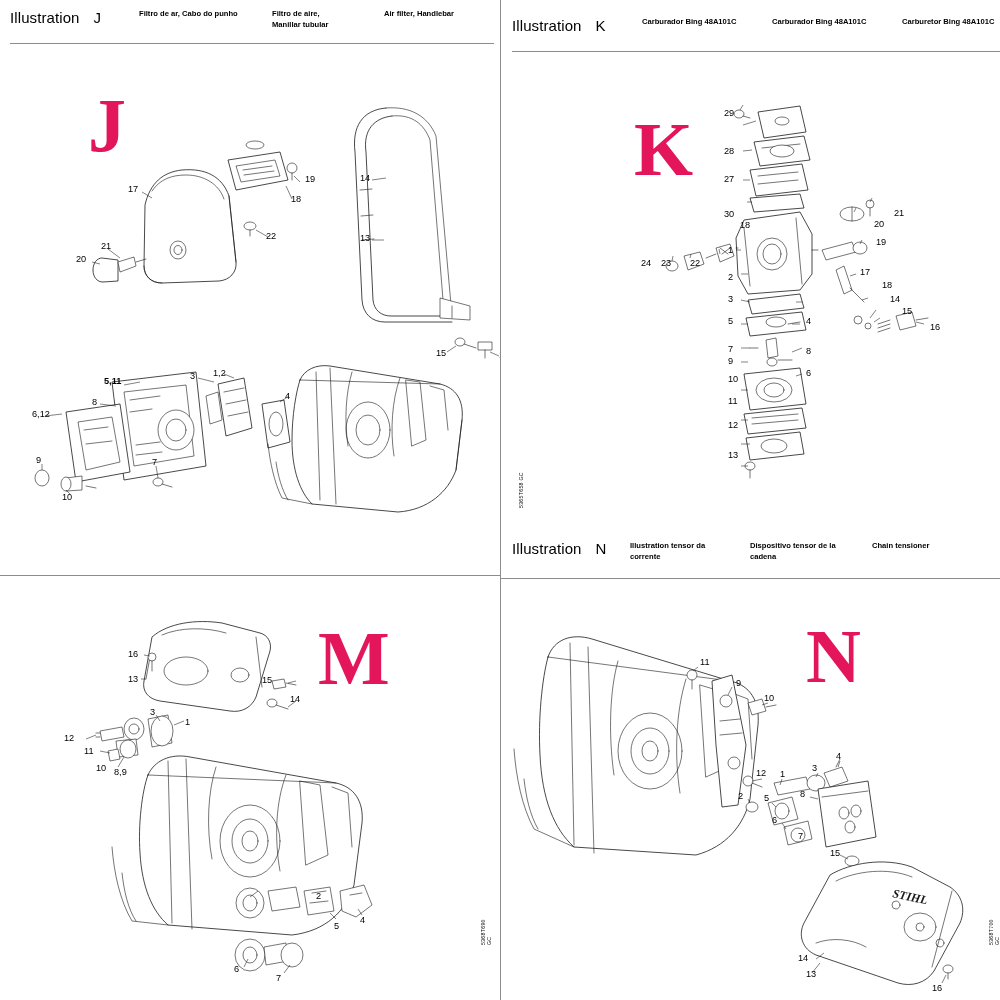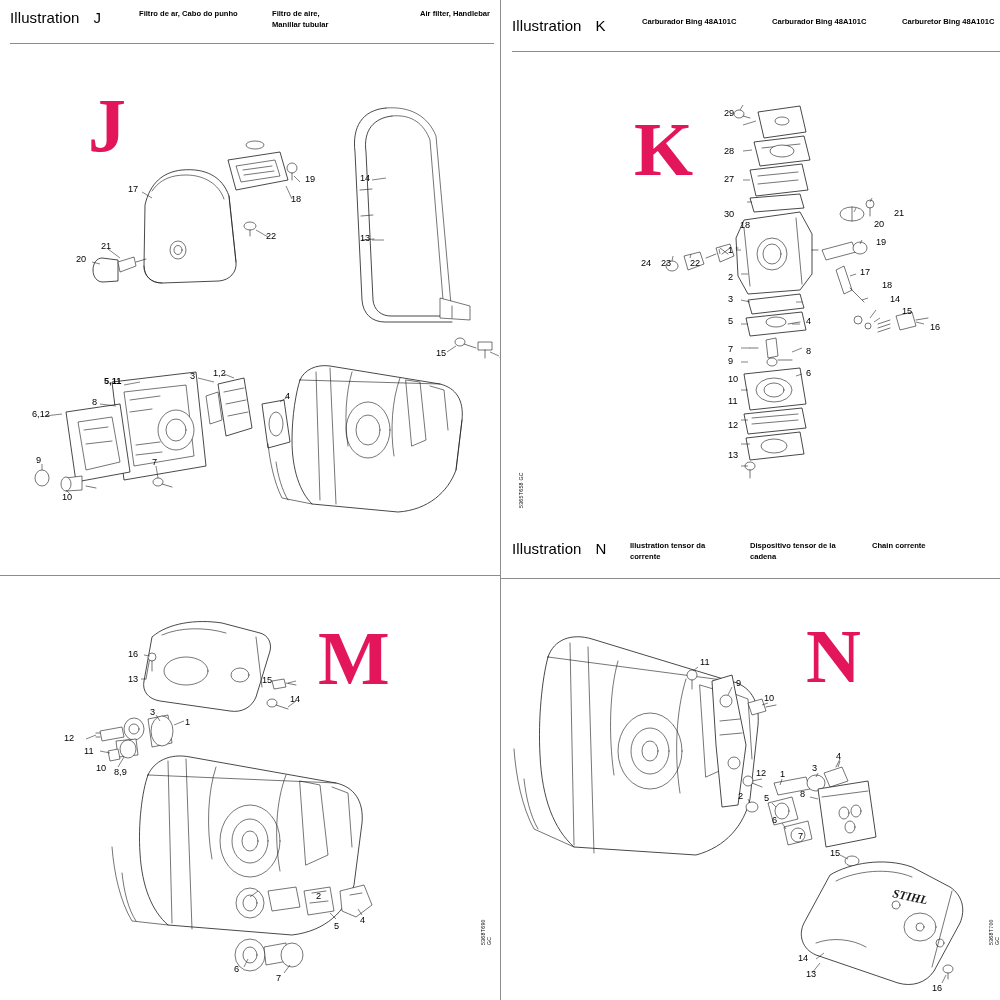--- a/index.html
+++ b/index.html
@@ -55,21 +55,21 @@
   <div class="quad q-tl">
     <div class="hdr hdr-tl">
       <div class="illus" style="left:10px;">
         <span class="lbl">Illustration</span><span class="ltr">J</span>
       </div>
       <div class="cap b" style="left:139px;width:125px;">Filtro de ar, Cabo do punho</div>
       <div class="cap b" style="left:272px;width:120px;">
         <span>Filtro de aire,</span><br>
         <span>Manillar tubular</span>
       </div>
-      <div class="cap b" style="left:420px;width:110px;">Air filter, Handlebar</div>
+      <div class="cap b" style="left:384px;width:110px;">Air filter, Handlebar</div>
       <div class="rule"></div>
     </div>
 
     <div class="big" style="left:88px;top:82px;font-size:76px;">J</div>
 
     <svg width="500" height="500" viewBox="0 0 500 500">
 
       <path class="fillw" d="M145 205 C150 183 163 172 182 170 C205 168 222 176 229 196 L236 262 C237 272 230 280 219 281 L162 283 C151 283 144 276 144 266 Z"></path>
       <path class="ln2" d="M152 191 C160 179 172 175 186 175 C204 175 219 184 224 199"></path>
       <ellipse class="fillw2" cx="178" cy="250" rx="8" ry="9"></ellipse>
@@ -422,21 +422,21 @@
         <span class="lbl">Illustration</span><span class="ltr">N</span>
       </div>
       <div class="cap b" style="left:130px;top:6px;width:120px;">
         <span>Illustration tensor da</span><br>
         <span>corrente</span>
       </div>
       <div class="cap b" style="left:250px;top:6px;width:125px;">
         <span>Dispositivo tensor de la</span><br>
         <span>cadena</span>
       </div>
-      <div class="cap b" style="left:372px;top:6px;width:120px;">Chain corrente</div>
+      <div class="cap b" style="left:372px;top:6px;width:120px;">Chain tensioner</div>
     </div>
 
     <div class="big" style="left:306px;top:78px;font-size:76px;">N</div>
 
     <svg width="500" height="465" viewBox="0 0 500 465">
 
       <path class="ln" d="M48 122 C42 144 38 184 40 220 C42 264 54 294 74 312 L196 320 C226 312 244 290 250 264 L258 190 C260 166 250 150 230 146 L92 104 C72 98 54 104 48 122 Z"></path>
       <path class="ln2" d="M70 108 L74 310"></path>
       <path class="ln2" d="M88 112 L94 318"></path>
       <path class="ln2" d="M118 126 C110 154 108 198 114 240"></path>

